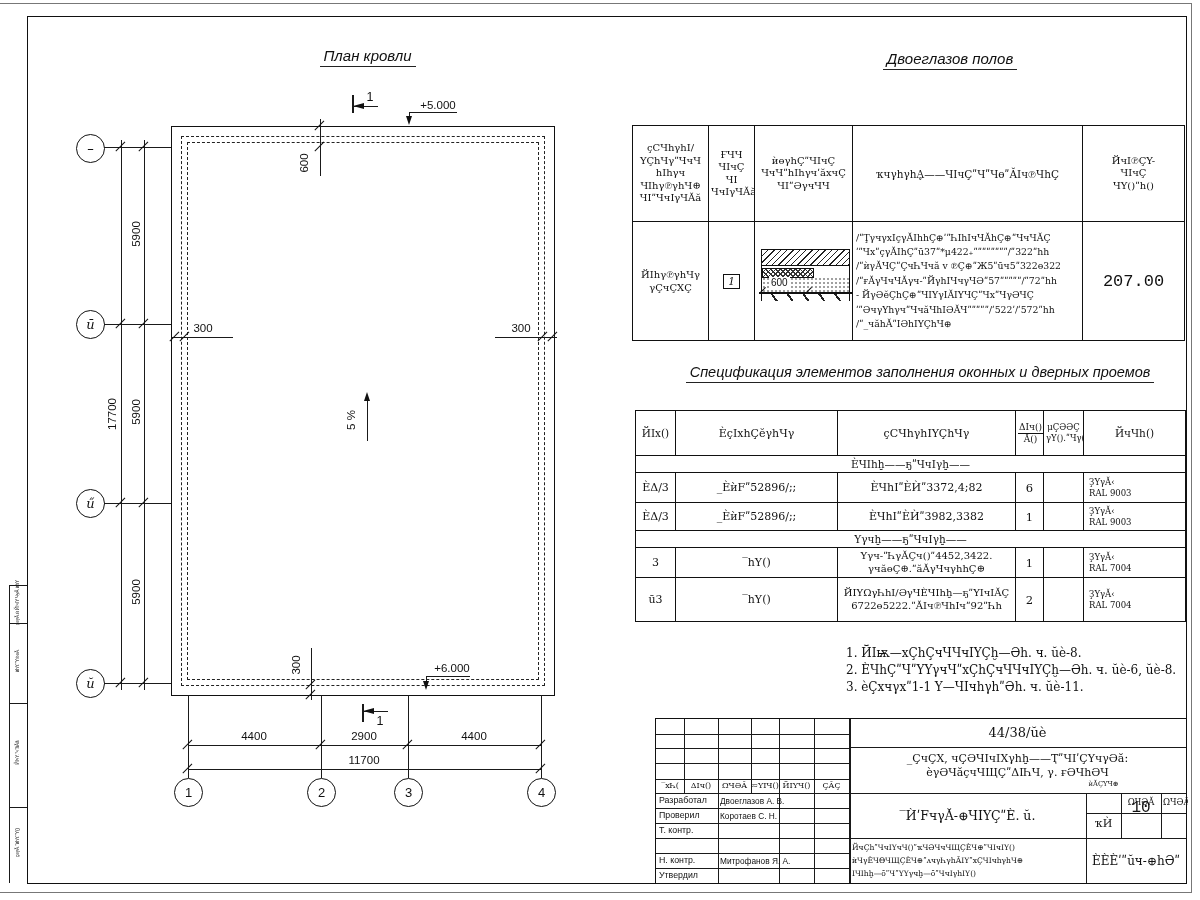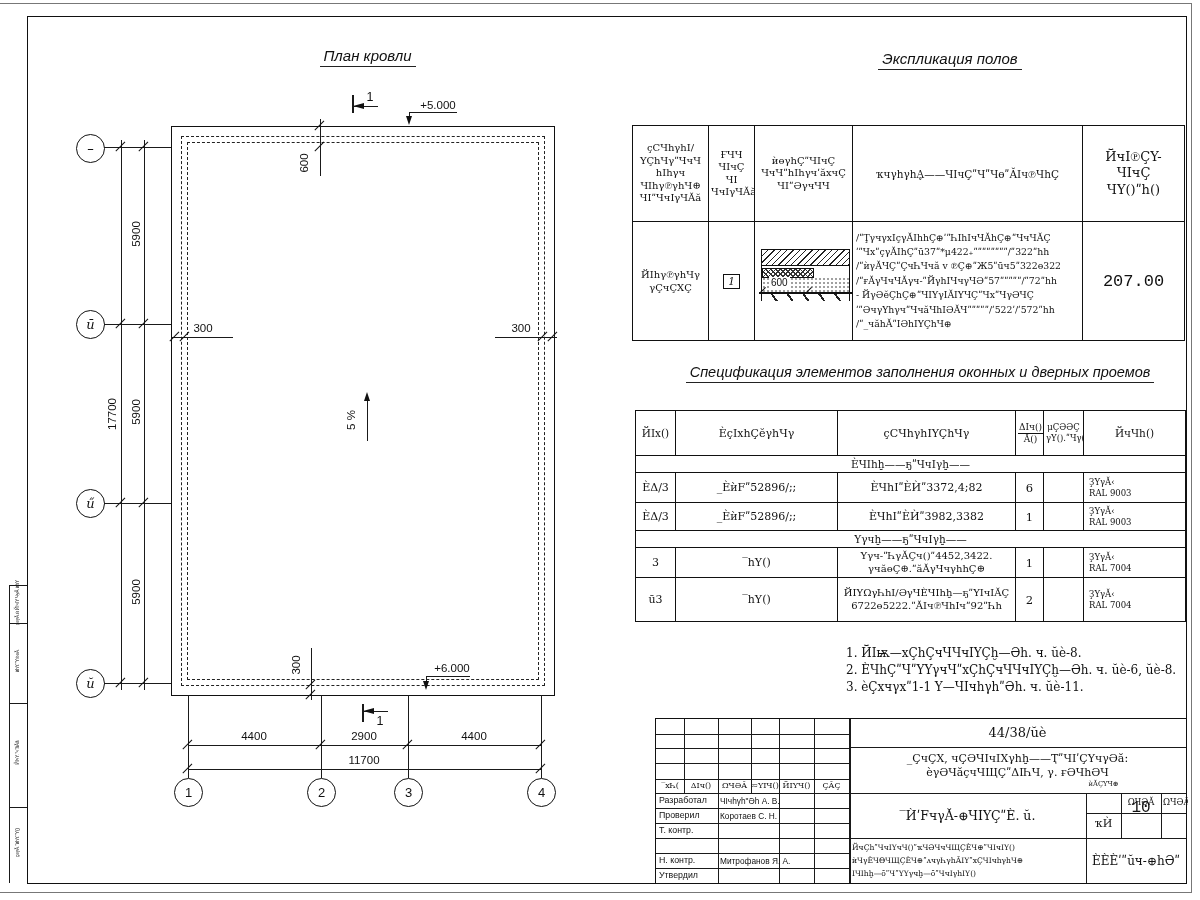--- a/index.html
+++ b/index.html
@@ -150,21 +150,21 @@
 <div class="vl" style="left:352px;top:95px;height:18px;width:1.6px"></div>
 <div class="hl" style="left:354px;top:106px;width:24px"></div>
 <div class="arrL" style="left:353px;top:103px"></div>
 <div class="dim" style="left:362px;top:90px;width:16px;font-size:12.5px">1</div>
 
 <div class="vl" style="left:362px;top:704px;height:18px;width:1.6px"></div>
 <div class="hl" style="left:364px;top:711px;width:24px"></div>
 <div class="arrL" style="left:363px;top:708px"></div>
 <div class="dim" style="left:372px;top:714px;width:16px;font-size:12.5px">1</div>
 
-<div class="ttl" style="left:850px;top:50px;width:200px"><span>Экспликация полов</span></div>
+<div class="ttl" style="left:850px;top:50px;width:200px"><span>Двоеглазов полов</span></div>
 
 <table class="dtab" style="left:632px;top:125px;width:552px">
   <colgroup>
       <col style="width:76px">
       <col style="width:46px">
       <col style="width:98px">
       <col style="width:230px">
       <col style="width:102px">
     </colgroup>
   <tbody>
@@ -175,21 +175,21 @@
 ЧIhγ℗γhЧ⊕
 ЧIʺЧчIγЧĂă</td>
     <td class="pre" style="font-size:10px;line-height:1.25">ҒЧЧ
 ЧIчÇ
 ЧI
 ЧчIγЧĂă</td>
     <td class="pre" style="font-size:10px;line-height:1.25">ѝөγhÇʺЧIчÇ
 ЧчЧʺhIhγчʹăхчÇ
 ЧIʺƏγчЧЧ</td>
     <td style="font-size:10.5px">ҡчγhγhḀ——ЧIчÇʺЧʺЧөʺĂIч℗ЧhÇ</td>
-    <td class="pre" style="font-size:13px;line-height:1.25">ЙчI℗ÇY-
+    <td class="pre" style="font-size:10px;line-height:1.25">ЙчI℗ÇY-
 ЧIчÇ
 ЧY()ʺh()</td>
   </tr>
   <tr style="height:119px">
     <td class="pre" style="font-size:10px;line-height:1.3">ЙIhγ℗γhЧγ
 γÇчÇХÇ</td>
     <td>
       <div style="width:15px;height:13px;border:1px solid #111;margin:0 auto;font:italic 10.5px 'DejaVu Serif',serif;line-height:13px">1</div>
     </td>
     <td style="position:relative">
@@ -326,21 +326,21 @@
   <div class="tb-txt garb" style="left:95px;top:62px;width:28px;font-size:8px;overflow:hidden">≂YIЧ()</div>
   <div class="tb-txt garb" style="left:123px;top:62px;width:35px;font-size:8px">ЙIYЧ()</div>
   <div class="tb-txt garb" style="left:158px;top:62px;width:35px;font-size:8px">ÇĂÇ</div>
 
   <div class="tb-txt" style="left:3px;top:76px;font-size:8.8px;text-align:left;font-family:'Liberation Sans',sans-serif">Разработал</div>
   <div class="tb-txt" style="left:3px;top:91px;font-size:8.8px;text-align:left;font-family:'Liberation Sans',sans-serif">Проверил</div>
   <div class="tb-txt" style="left:3px;top:106px;font-size:8.8px;text-align:right;font-family:'Liberation Sans',sans-serif">Т. контр.</div>
   <div class="tb-txt" style="left:3px;top:121px;font-size:8.8px;text-align:left;font-family:'Liberation Sans',sans-serif"></div>
   <div class="tb-txt" style="left:3px;top:136px;font-size:8.8px;text-align:left;font-family:'Liberation Sans',sans-serif">Н. контр.</div>
   <div class="tb-txt" style="left:3px;top:151px;font-size:8.8px;text-align:center;font-family:'Liberation Sans',sans-serif">Утвердил</div>
-  <div class="tb-txt" style="left:64px;top:76.5px;font-size:8.3px;text-align:left;font-family:'Liberation Sans',sans-serif">ЧIчhγhʺƏh А. В.</div>
+  <div class="tb-txt" style="left:64px;top:76.5px;font-size:8.3px;text-align:left;font-family:'Liberation Sans',sans-serif">Двоеглазов А. В.</div>
   <div class="tb-txt" style="left:64px;top:91.5px;font-size:8.3px;text-align:left;font-family:'Liberation Sans',sans-serif">Коротаев С. Н.</div>
   <div class="tb-txt" style="left:64px;top:136.5px;font-size:8.3px;text-align:left;font-family:'Liberation Sans',sans-serif">Митрофанов Я. А.</div>
 
   <div class="tb-txt garb" style="left:193px;top:6px;width:337px;font-size:13px">44/38/ŭè</div>
   <div class="tb-txt garb" style="left:193px;top:47px;width:337px;font-size:11px">èγƏЧăçчЧЩÇʺΔIҺЧ, γ. ғƏЧhƏЧ</div>
   <div class="tb-txt garb" style="left:193px;top:33px;width:337px;font-size:11px">_ÇчÇХ, чÇƏЧIчIХγhḫ——ҬʺЧIʹÇYчγƏă:</div>
   <div class="tb-txt garb" style="left:193px;top:89px;width:237px;font-size:12.5px">‾ЍʹFчγĂ-⊕ЧIYÇʺÈ. ŭ.</div>
   <div class="tb-txt garb" style="left:430px;top:61px;width:35px;font-size:6.8px">ѝĂÇҮЧ⊕</div>
   <div class="tb-txt garb" style="left:465px;top:78px;width:40px;font-size:8.5px">ΩЧƏĂ</div>
   <div class="tb-txt garb" style="left:505px;top:78px;width:25px;font-size:8.5px;overflow:hidden;text-align:left;padding-left:2px">ΩЧƏĂIY()</div>

